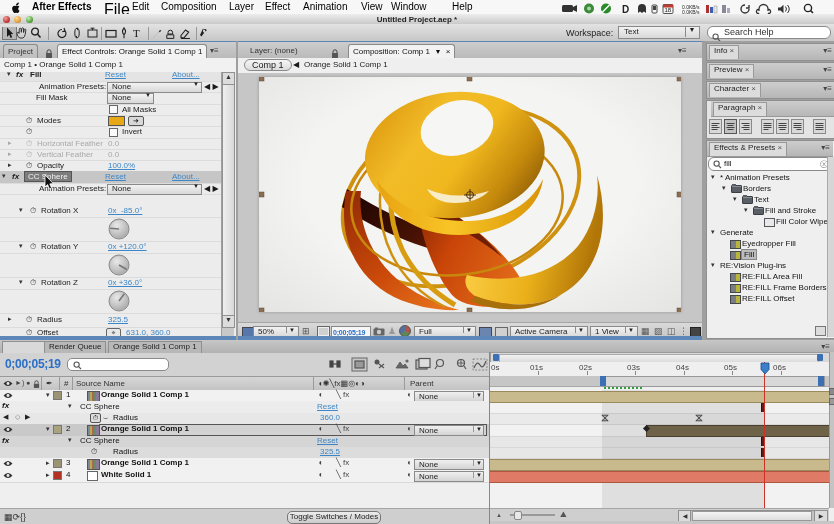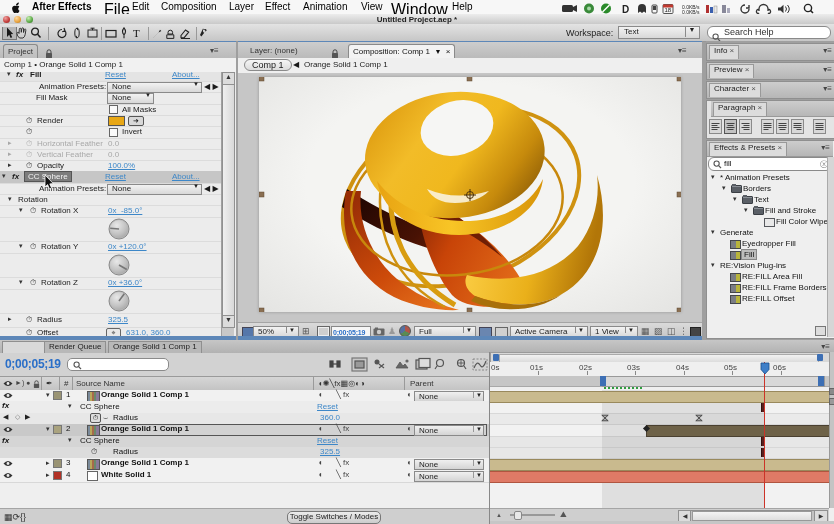--- a/index.html
+++ b/index.html
@@ -32,21 +32,21 @@
         <path d="M7.8,0.6 q0.2,1.4 -0.8,2.2 q-1,0.9 -2,0.7 q-0.2,-1.2 0.8,-2.1 q1,-0.9 2,-0.8 Z M5.1,3.9 q0.9,-0.4 1.9,-0.1 q0.8,0.2 1.3,0.9 q-1.1,0.8 -1.1,2 q0,1.4 1.3,2 q-0.4,1 -1,1.7 q-0.6,0.8 -1.3,0.5 q-0.6,-0.2 -1.1,-0.2 q-0.5,0 -1.1,0.2 q-0.7,0.3 -1.3,-0.5 q-1.2,-1.5 -1.5,-3.2 q-0.3,-1.9 0.7,-2.8 q0.7,-0.7 1.6,-0.7 q0.5,0 1.6,0.3 Z" fill="#111"></path>
       </svg>
   <div class="abs" style="left:32px;top:1px;font-size:10px;font-weight:bold;color:#000;">After Effects</div>
   <div class="abs" style="left:104px;top:1px;font-size:16px;color:#000;">File</div>
   <div class="abs" style="left:132px;top:1px;font-size:10px;color:#000;">Edit</div>
   <div class="abs" style="left:161px;top:1px;font-size:10px;color:#000;">Composition</div>
   <div class="abs" style="left:229px;top:1px;font-size:10px;color:#000;">Layer</div>
   <div class="abs" style="left:265px;top:1px;font-size:10px;color:#000;">Effect</div>
   <div class="abs" style="left:303px;top:1px;font-size:10px;color:#000;">Animation</div>
   <div class="abs" style="left:361px;top:1px;font-size:10px;color:#000;">View</div>
-  <div class="abs" style="left:391px;top:1px;font-size:16px;color:#000;">Window</div>
+  <div class="abs" style="left:391px;top:1px;font-size:10px;color:#000;">Window</div>
   <div class="abs" style="left:452px;top:1px;font-size:10px;color:#000;">Help</div>
   <div id="menuicons" class="abs" style="left:560px;top:1px;width:276px;height:12px;">
     <svg width="276" height="12" viewBox="0 0 276 12">
       <rect x="2" y="2" width="11" height="7" rx="1.5" fill="#333"></rect>
           <path d="M13,4 l4,-2 v7 l-4,-2 Z" fill="#333"></path>
       <circle cx="29" cy="5.5" r="5" fill="#3a8a3a"></circle>
           <circle cx="29" cy="5.5" r="2" fill="#a8d8a8"></circle>
       <circle cx="46" cy="5.5" r="5" fill="#2a8a2a"></circle>
           <line x1="42.5" y1="9" x2="49.5" y2="2" stroke="#fff" stroke-width="1.5"></line>
       <text x="62" y="9.5" font-size="10" font-weight="bold" fill="#222">D</text>
@@ -124,20 +124,21 @@
 </div>
 
 <div class="abs" style="left:0;top:41px;width:236px;height:299px;background:#ececec;">
 
   <div class="abs" style="left:0;top:0;width:236px;height:17px;background:linear-gradient(#cdcdcd,#b9b9b9);border-top:1px solid #5d87b8;border-bottom:1px solid #999;">
     <div class="abs tab" style="left:3px;top:2px;height:14px;background:linear-gradient(#c9c9c9,#bcbcbc);color:#333;">Project</div>
     <div class="abs" style="left:45px;top:3px;"><svg width="8" height="10" viewBox="0 0 8 10">
             <path d="M2,4 v-1.2 a2,2 0 0 1 4,0 V4" fill="none" stroke="#444" stroke-width="1"></path>
             <rect x="1" y="4" width="6" height="5" rx="0.5" fill="#555"></rect>
           </svg></div>
+    <div class="abs tab" style="left:57px;top:2px;height:14px;background:#f3f3f3;color:#111;">Effect Controls: Orange Solid 1 Comp 1</div>
     <div class="abs" style="left:210px;top:4px;font-size:8px;color:#444;">▾≡</div>
   </div>
 
   <div class="abs t9" style="left:0;top:17px;width:236px;height:14px;background:#f1f1f1;border-bottom:1px solid #cfcfcf;">
     <span style="position:absolute;left:4px;top:2px;">Comp 1 • Orange Solid 1 Comp 1</span>
   </div>
 
   <div id="fxcontent" class="abs" style="left:0;top:31px;width:236px;height:264px;background:#ececec;overflow:hidden;font-size:8px;color:#1a1a1a;">
     
     <div class="row" style="top:0;height:9px;background:#e4e4e4;">
@@ -161,21 +162,21 @@
         <span style="position:absolute;left:4px;top:-1px;">None</span>
         <span style="position:absolute;right:2px;top:-2px;font-size:6px;">▼</span>
       </div>
     </div>
     <div class="row" style="top:32px;height:11px;">
       <span class="abs" style="left:109px;top:1px;width:7px;height:7px;border:1px solid #666;background:#fafafa;"></span>
       <span class="abs" style="left:122px;top:1px;">All Masks</span>
     </div>
     <div class="row" style="top:43px;height:11px;">
       <span class="abs" style="left:26px;top:1px;font-size:8px;">⏱</span>
-      <span class="abs" style="left:37px;top:1px;">Render</span>
+      <span class="abs" style="left:37px;top:1px;">Modes</span>
       <span class="abs" style="left:108px;top:1px;width:15px;height:8px;background:#e8a715;border:1px solid #555;"></span>
       <span class="abs" style="left:128px;top:1px;width:14px;height:8px;background:#d8d8d8;border:1px solid #555;border-radius:2px;font-size:7px;text-align:center;line-height:8px;">➜</span>
     </div>
     <div class="row" style="top:54px;height:12px;">
       <span class="abs" style="left:26px;top:1px;font-size:8px;">⏱</span>
       <span class="abs" style="left:109px;top:2px;width:7px;height:7px;border:1px solid #666;background:#fafafa;"></span>
       <span class="abs" style="left:122px;top:1px;">Invert</span>
     </div>
     <div class="row gray" style="top:66px;height:11px;">
       <span class="abs" style="left:8px;top:1px;font-size:7px;">▸</span>
@@ -203,24 +204,20 @@
       <span class="abs link" style="left:105px;top:1px;">Reset</span>
       <span class="abs link" style="left:172px;top:1px;">About...</span>
     </div>
     <div class="row" style="top:111px;height:11px;">
       <span class="abs" style="left:39px;top:1px;">Animation Presets:</span>
       <div class="abs ddl" style="left:107px;top:1px;width:93px;height:9px;">
         <span style="position:absolute;left:4px;top:-1px;">None</span>
         <span style="position:absolute;right:2px;top:-2px;font-size:6px;">▼</span>
       </div>
       <span class="abs" style="left:204px;top:1px;font-size:8px;">◀&nbsp;▶</span>
-    </div>
-    <div class="row" style="top:122px;height:11px;">
-      <span class="abs" style="left:8px;top:1px;font-size:7px;color:#333;">▾</span>
-      <span class="abs" style="left:18px;top:1px;">Rotation</span>
     </div>
     <div class="row" style="top:133px;height:12px;">
       <span class="abs" style="left:19px;top:1px;font-size:7px;color:#333;">▾</span>
       <span class="abs" style="left:30px;top:1px;font-size:8px;">⏱</span>
       <span class="abs" style="left:41px;top:1px;">Rotation X</span>
       <span class="abs link" style="left:108px;top:1px;">0x&nbsp; -85.0°</span>
     </div>
     <div class="row" style="top:145px;height:24px;">
       <svg class="abs" style="left:105px;top:1px;" width="28" height="22" viewBox="0 0 28 22">
         <circle cx="14" cy="11" r="10" fill="#b9b9b9" stroke="#8a8a8a"></circle>

